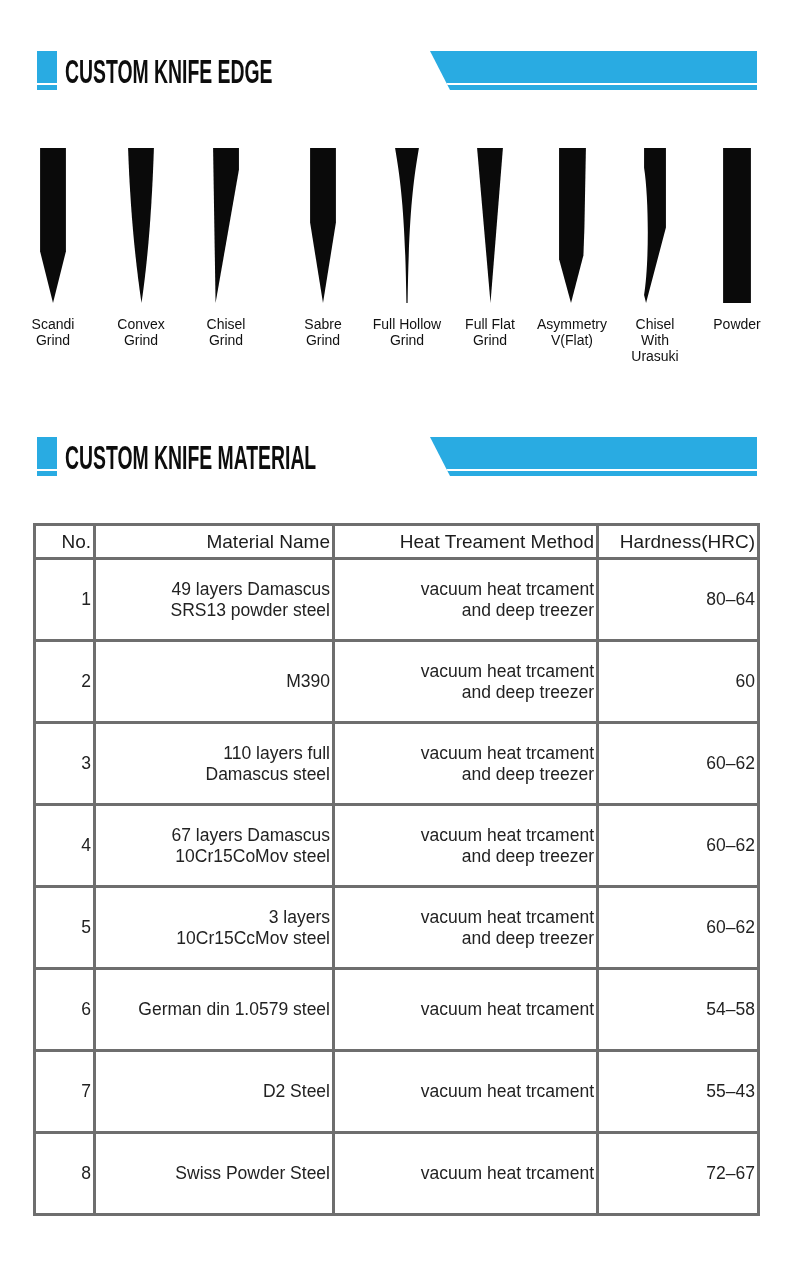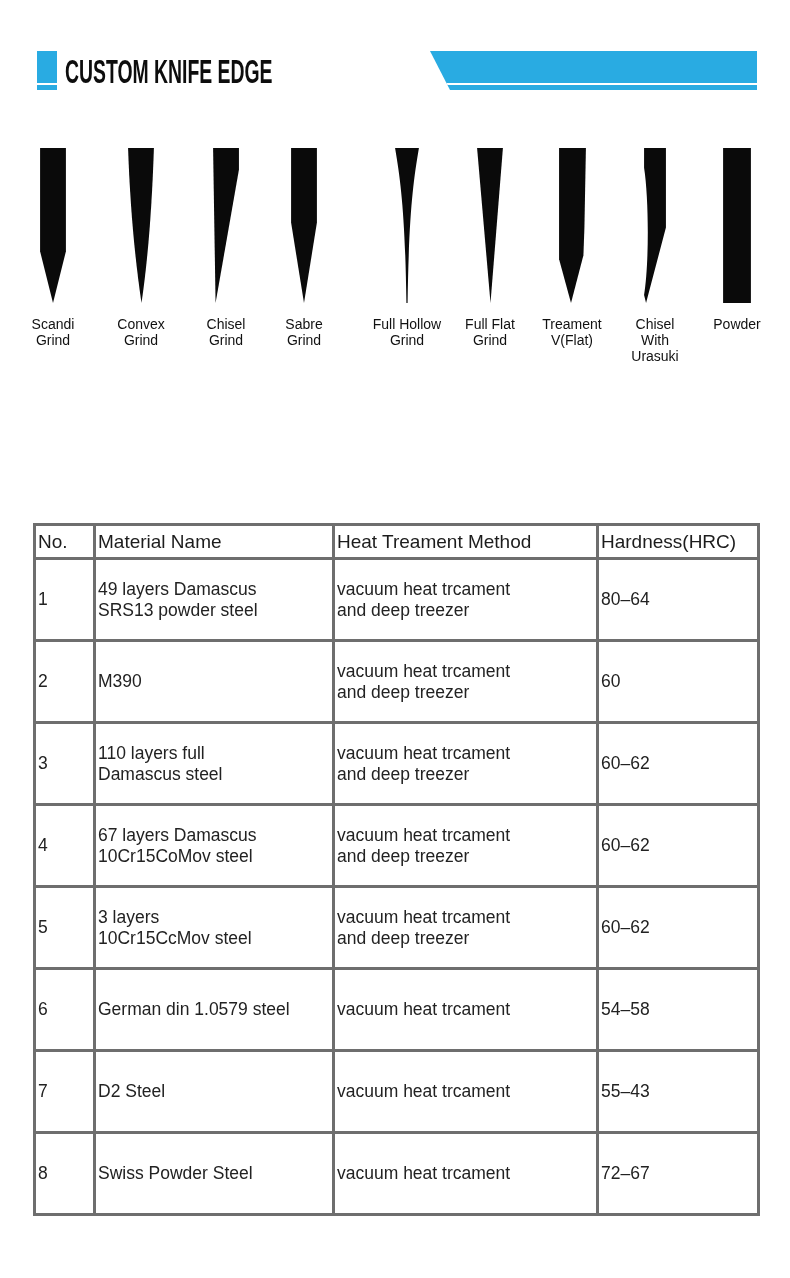--- a/index.html
+++ b/index.html
@@ -99,21 +99,21 @@
     position: absolute;
     left: 33px;
     top: 523px;
     width: 724px;
     border-collapse: collapse;
     table-layout: fixed;
     color: #222222;
   }
   #material-table th, #material-table td {
     border: 3px solid #6e6e6e;
-    text-align: left;
+    text-align: right;
     vertical-align: middle;
     white-space: pre-line;
     padding: 0 2px;
     overflow: hidden;
   }
   #material-table th {
     height: 31px;
     font-size: 19px;
     font-weight: normal;
     color: #1c1c1c;
@@ -158,21 +158,21 @@
     </div>
 
     <div class="grind-item" style="left:176px">
       <svg class="grind-shape" width="30" height="155" viewBox="0 0 30 156">
         <path d="M2 0 H28 V22 L4.5 156 Z"></path>
       </svg>
       <div class="grind-label">Chisel
 Grind</div>
     </div>
 
-    <div class="grind-item" style="left:254px">
+    <div class="grind-item" style="left:273px">
       <svg class="grind-shape" width="30" height="155" viewBox="0 0 30 156">
         <path d="M2 0 H28 V75 L15 156 L2 75 Z"></path>
       </svg>
       <div class="grind-label">Sabre
 Grind</div>
     </div>
 
     <div class="grind-item" style="left:357px">
       <svg class="grind-shape" width="30" height="155" viewBox="0 0 30 156">
         <path d="M3 0 H27 C21 35 16.8 70 15.6 156 L14.4 156 C13.2 70 9 35 3 0 Z"></path>
@@ -186,21 +186,21 @@
         <path d="M2 0 H28 L15.5 156 Z"></path>
       </svg>
       <div class="grind-label">Full Flat
 Grind</div>
     </div>
 
     <div class="grind-item" style="left:522px">
       <svg class="grind-shape" width="30" height="155" viewBox="0 0 30 156">
         <path d="M2 0 H29 L27.5 80 L26.5 108 L14 156 L2 112 Z"></path>
       </svg>
-      <div class="grind-label">Treament
+      <div class="grind-label">Asymmetry
 V(Flat)</div>
     </div>
 
     <div class="grind-item" style="left:605px">
       <svg class="grind-shape" width="30" height="155" viewBox="0 0 30 156">
         <path d="M4 0 H26 V80 L6 156 L4 148 C9 118 9 52 4 20 Z"></path>
       </svg>
       <div class="grind-label">Chisel
 With
 Urasuki</div>
@@ -208,20 +208,29 @@
 
     <div class="grind-item" style="left:687px">
       <svg class="grind-shape" width="30" height="155" viewBox="0 0 30 156">
         <path d="M1 0 H29 V156 H1 Z"></path>
       </svg>
       <div class="grind-label">Powder</div>
     </div>
 
   </div>
 
+  <div id="material-header" class="section-header">
+    <div class="hdr-square">
+      <div class="hline"></div>
+    </div>
+    <div class="hdr-title">CUSTOM KNIFE MATERIAL</div>
+    <div class="hdr-flag">
+      <div class="hline"></div>
+    </div>
+  </div>
 
   <table id="material-table">
     <colgroup>
       <col style="width:60px">
       <col style="width:239px">
       <col style="width:264px">
       <col style="width:161px">
     </colgroup>
     <thead>
       <tr>

